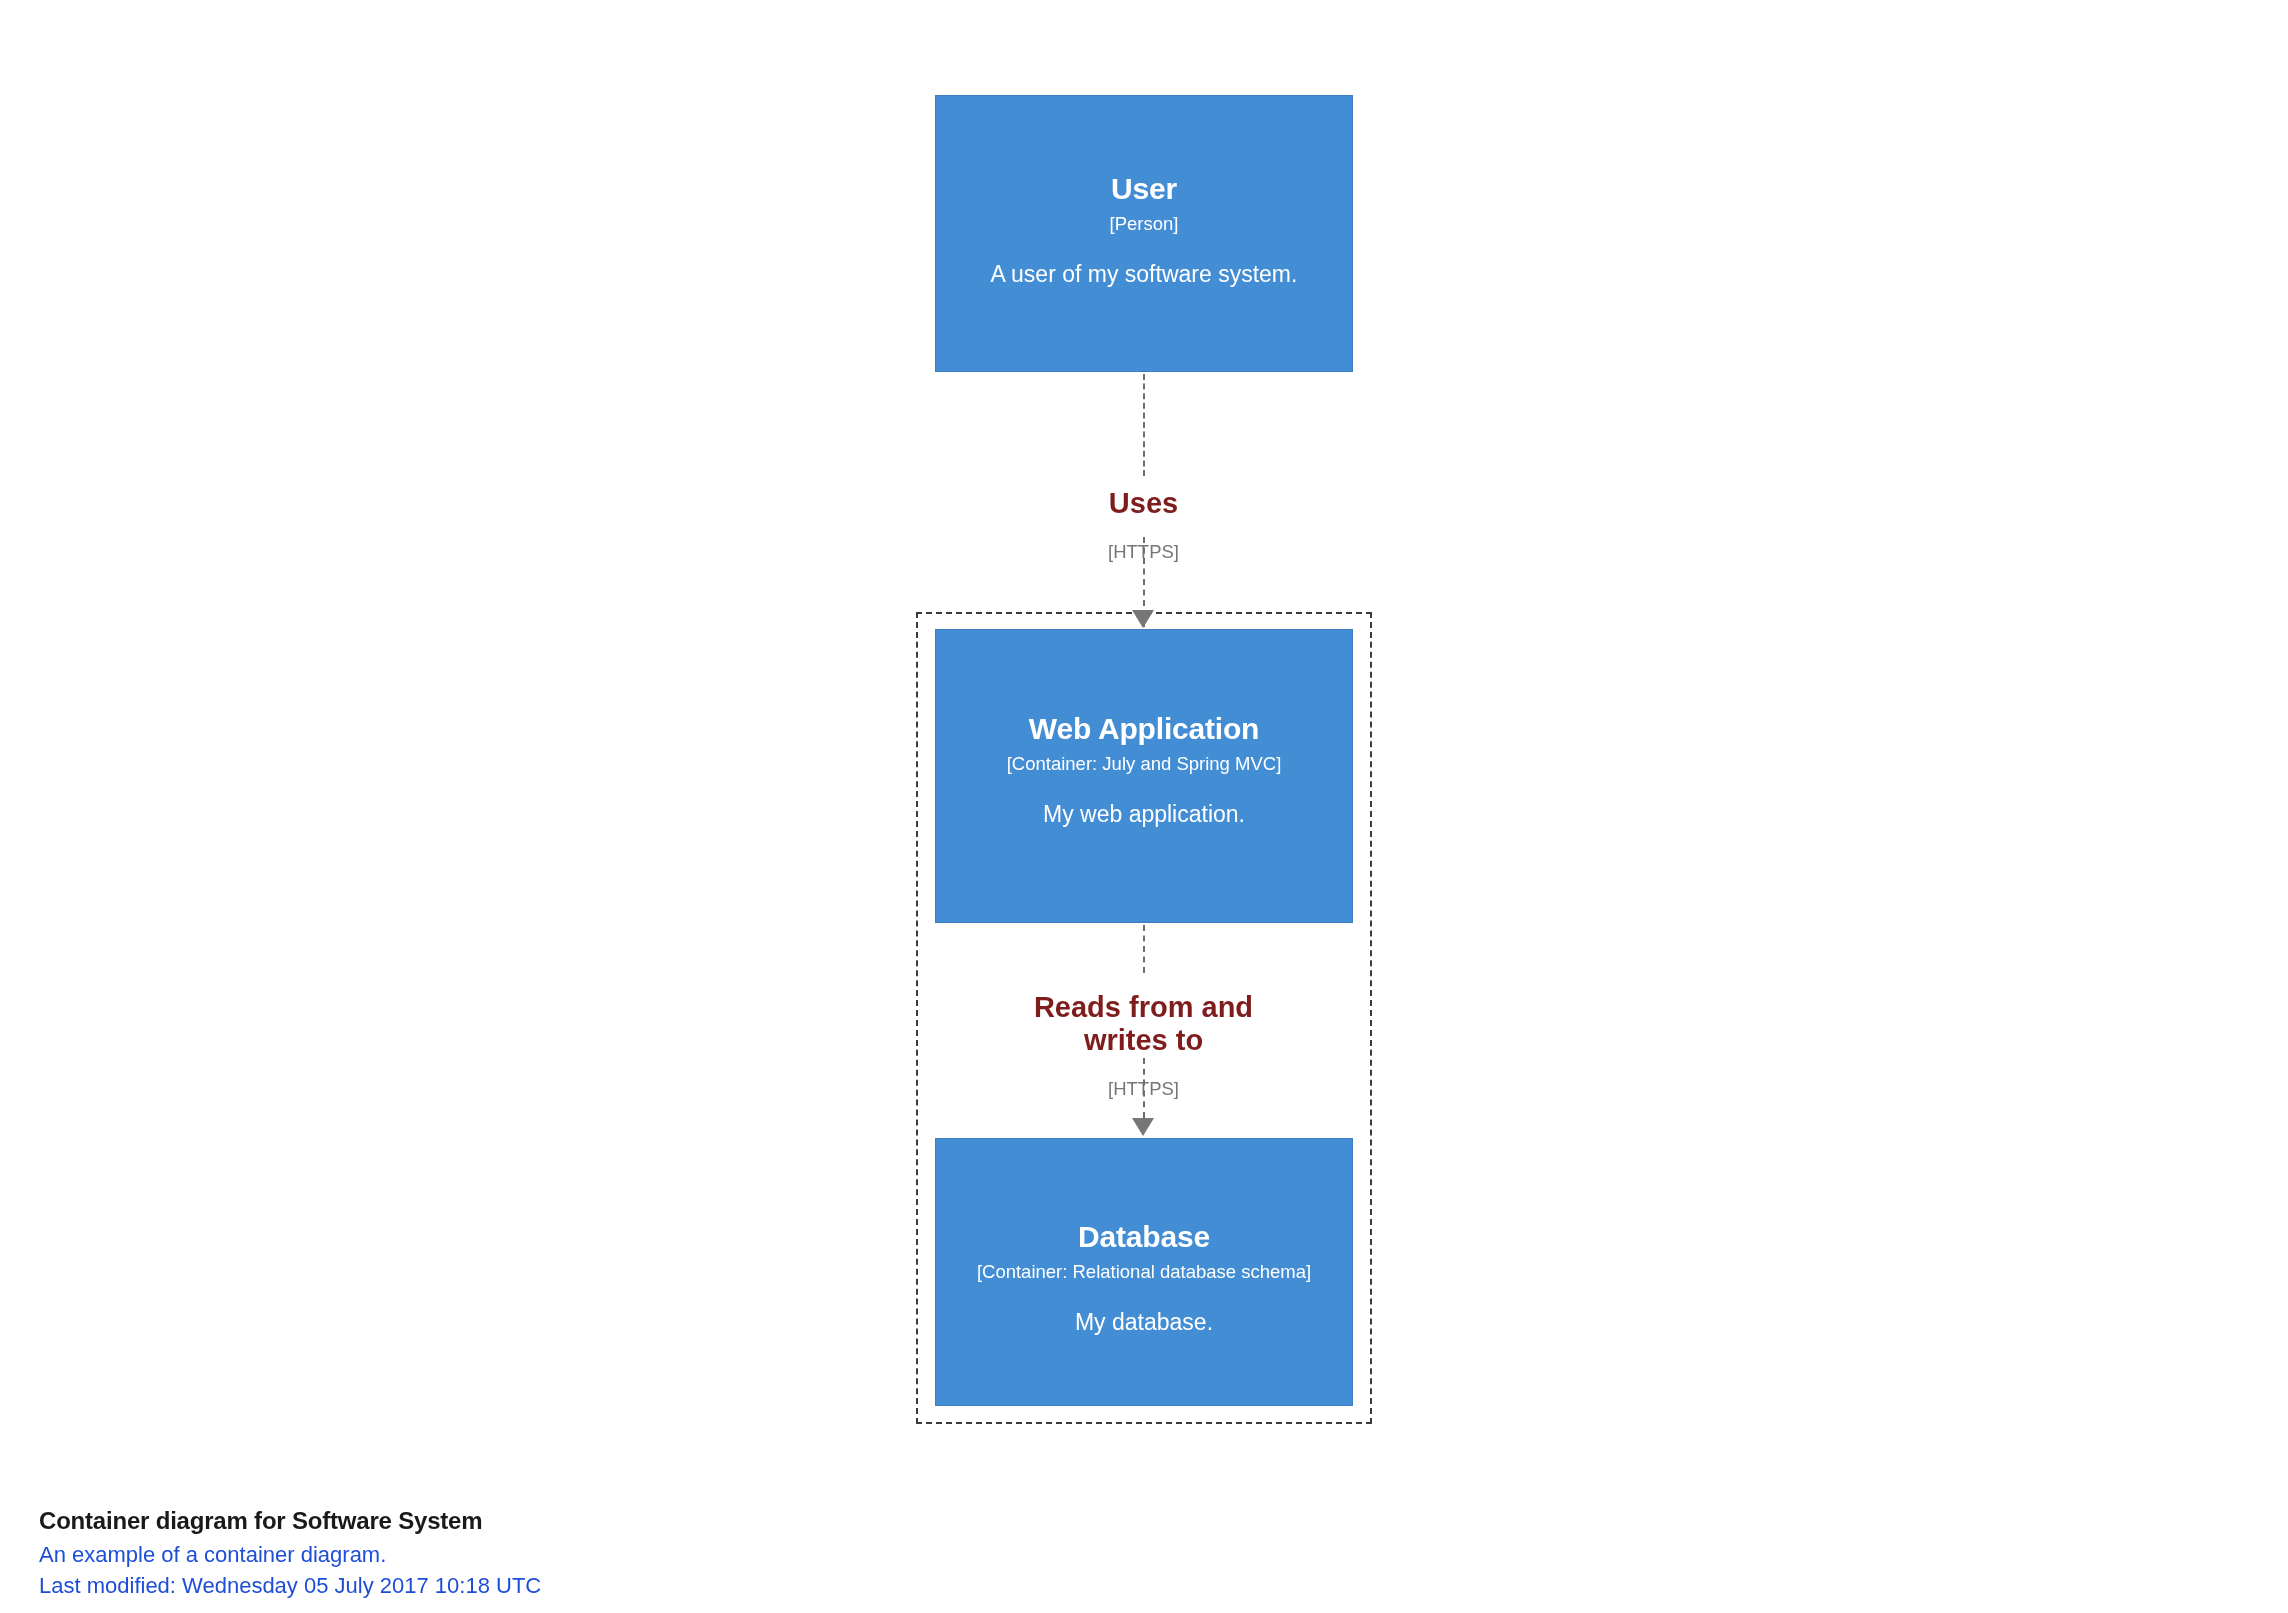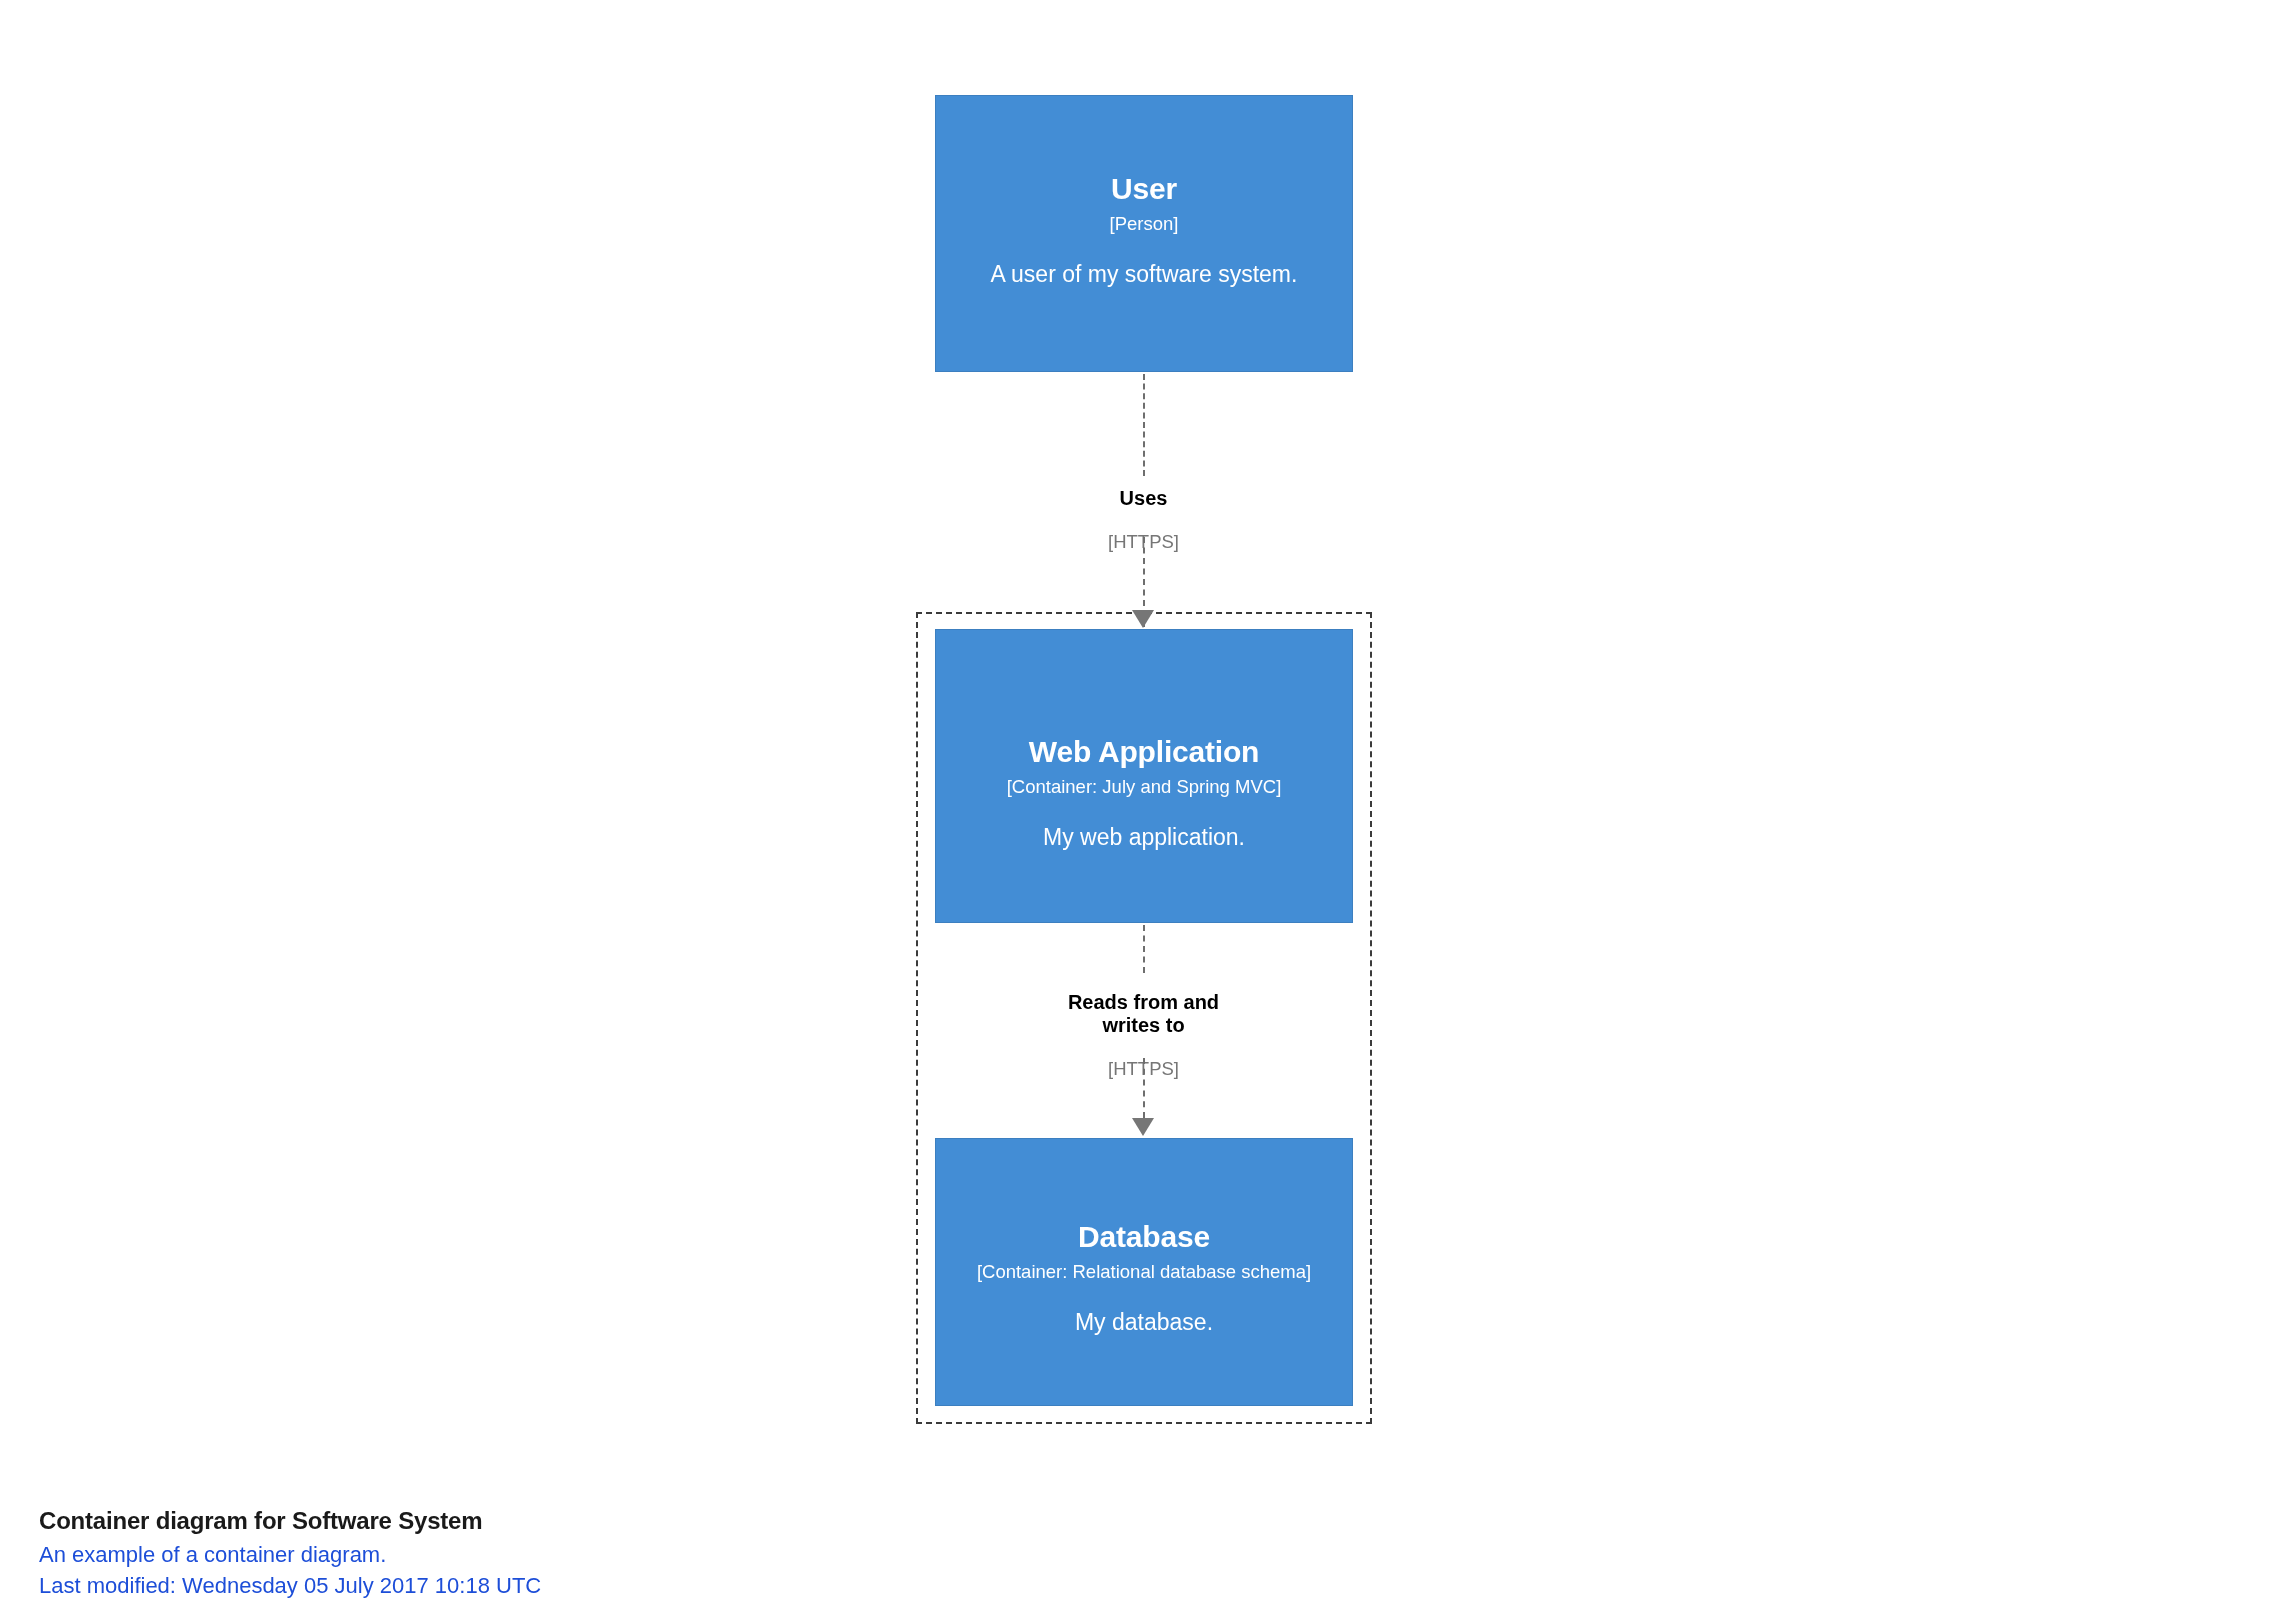--- a/index.html
+++ b/index.html
@@ -69,21 +69,21 @@
     width: 418px;
     height: 277px;
     padding-top: 76px;
   }
   
   #box-web-application {
     left: 935px;
     top: 629px;
     width: 418px;
     height: 294px;
-    padding-top: 105px;
+    padding-top: 82px;
   }
   
   #box-database {
     left: 935px;
     top: 1138px;
     width: 418px;
     height: 268px;
     padding-top: 81px;
   }
 
@@ -118,24 +118,24 @@
     border-right: 11px solid transparent;
     border-top: 18.5px solid #767676;
   }
   .rel-label {
     position: absolute;
     text-align: center;
     color: #636363;
     white-space: pre-line;
   }
   .rel-desc {
-    font-size: 20px;
+    font-size: 29px;
     font-weight: bold;
     line-height: 1.15;
-    color: #000000;
+    color: #7f1d1d;
   }
   .rel-tech {
     font-size: 18.5px;
     font-weight: normal;
     line-height: 1.2;
     color: #767676;
     margin-top: 4.6px;
   }
 
   

